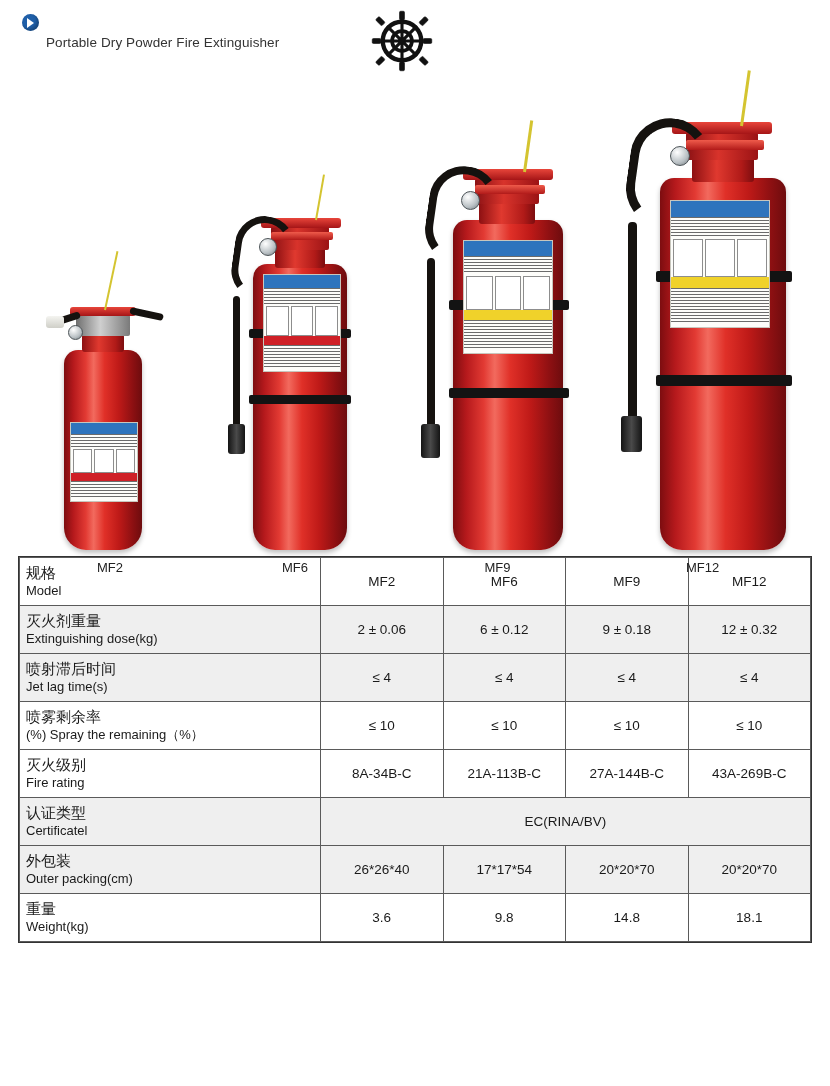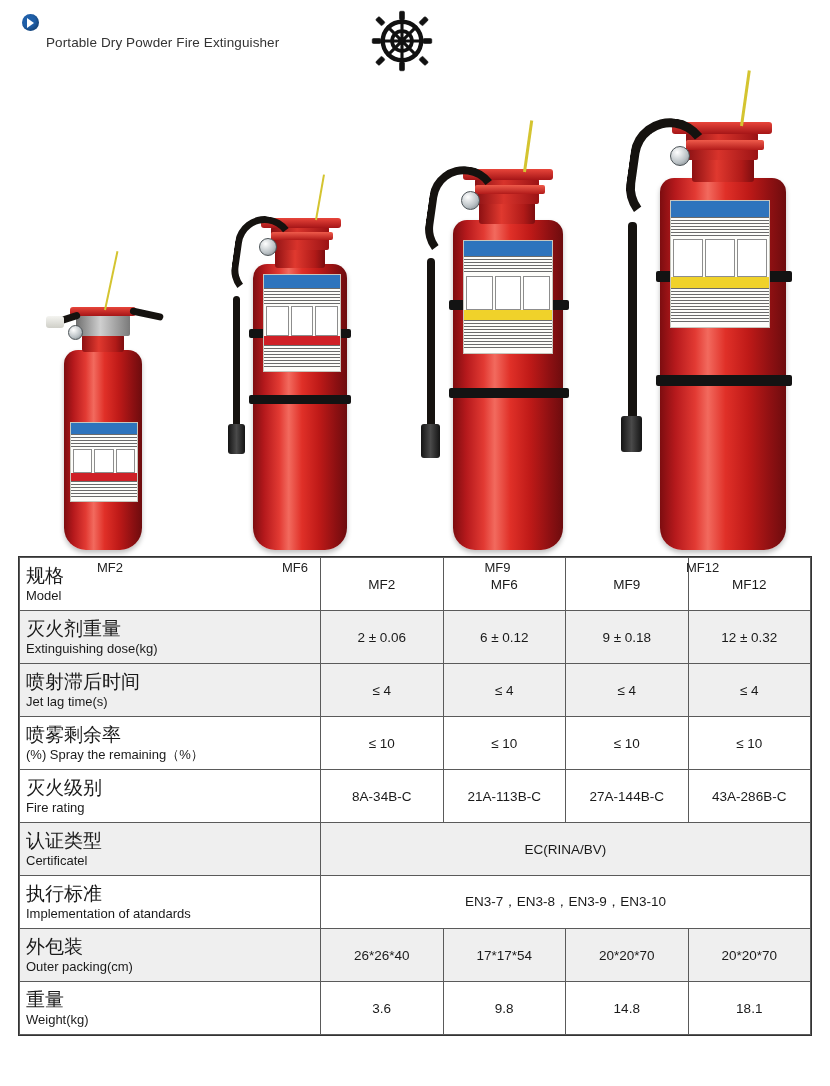--- a/index.html
+++ b/index.html
@@ -212,21 +212,21 @@
   }
   td.val {
     text-align: center;
     background: #ffffff;
   }
   tr.shade td {
     background: #efefef;
   }
   .cn {
     display: block;
-    font-size: 19px;
+    font-size: 15px;
   }
   .en {
     display: block;
     font-size: 13px;
   }
 </style>
 </head>
 <body>
 
 <div class="page">
@@ -421,38 +421,31 @@
 
 
         <tr>
           <td class="rowhead">
             <span class="cn">灭火级别</span>
             <span class="en">Fire rating</span>
           </td>
           <td class="val">8A-34B-C</td>
           <td class="val">21A-113B-C</td>
           <td class="val">27A-144B-C</td>
-          <td class="val">43A-286B-C</td>
+          <td class="val">43A-269B-C</td>
         </tr>
 
         <tr class="shade">
           <td class="rowhead">
             <span class="cn">认证类型</span>
             <span class="en">Certificatel</span>
           </td>
           <td class="val" colspan="4">EC(RINA/BV)</td>
         </tr>
 
-        <tr>
-          <td class="rowhead">
-            <span class="cn">执行标准</span>
-            <span class="en">Implementation of atandards</span>
-          </td>
-          <td class="val" colspan="4">EN3-7，EN3-8，EN3-9，EN3-10</td>
-        </tr>
 
         <tr class="shade">
           <td class="rowhead">
             <span class="cn">外包装</span>
             <span class="en">Outer packing(cm)</span>
           </td>
           <td class="val">26*26*40</td>
           <td class="val">17*17*54</td>
           <td class="val">20*20*70</td>
           <td class="val">20*20*70</td>

